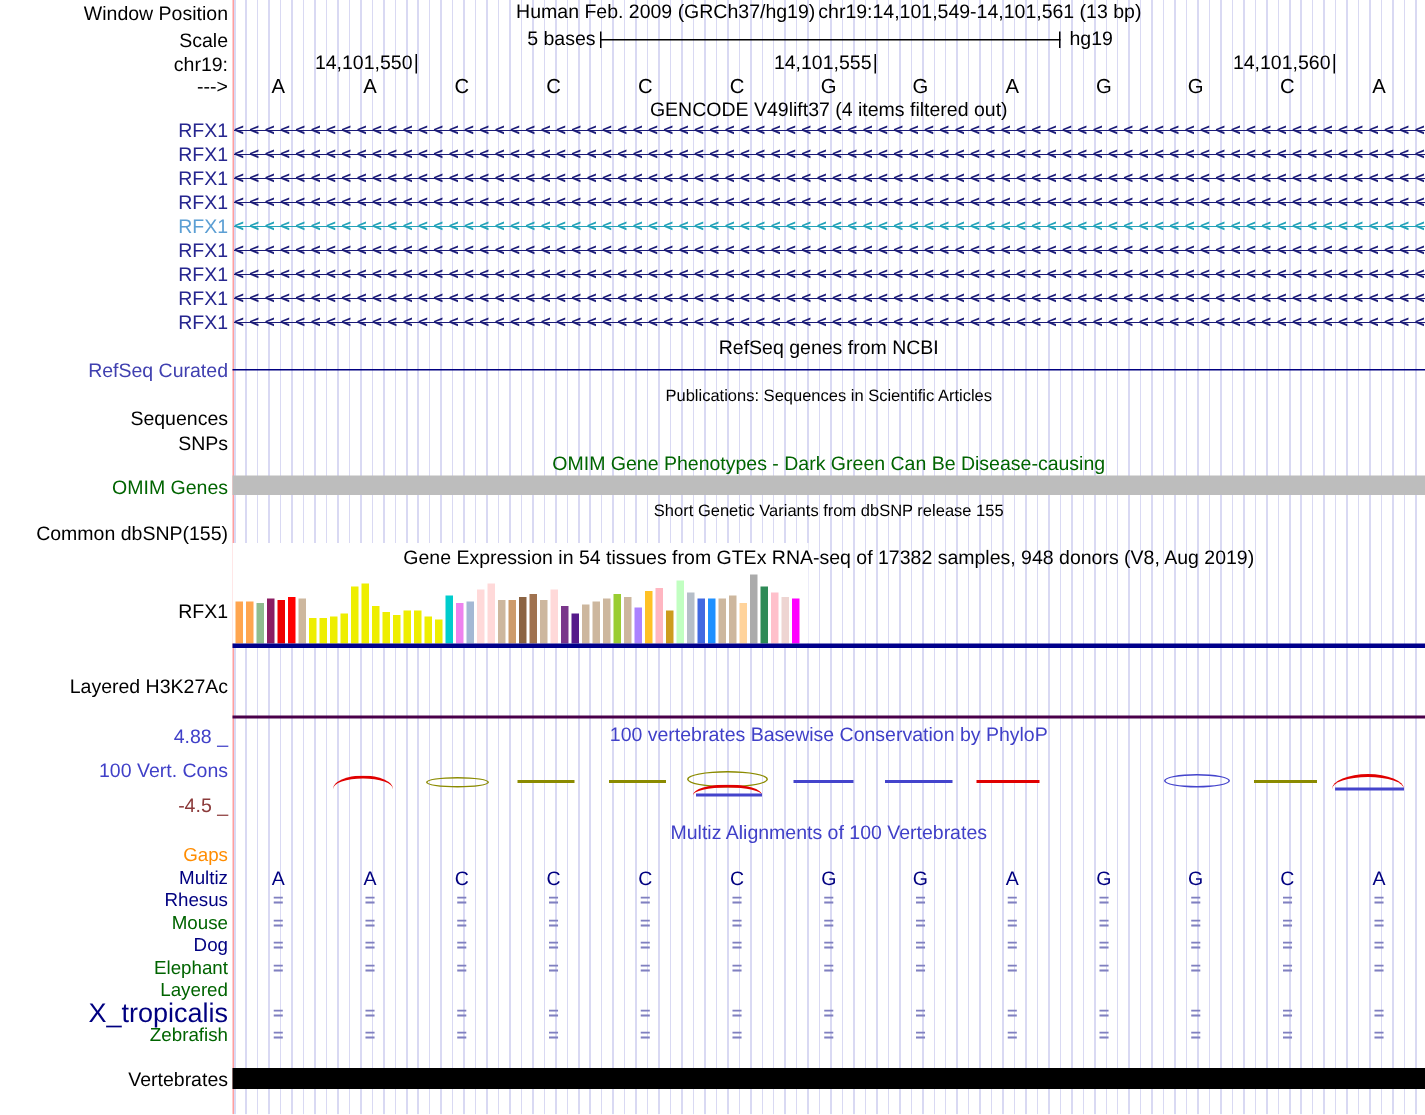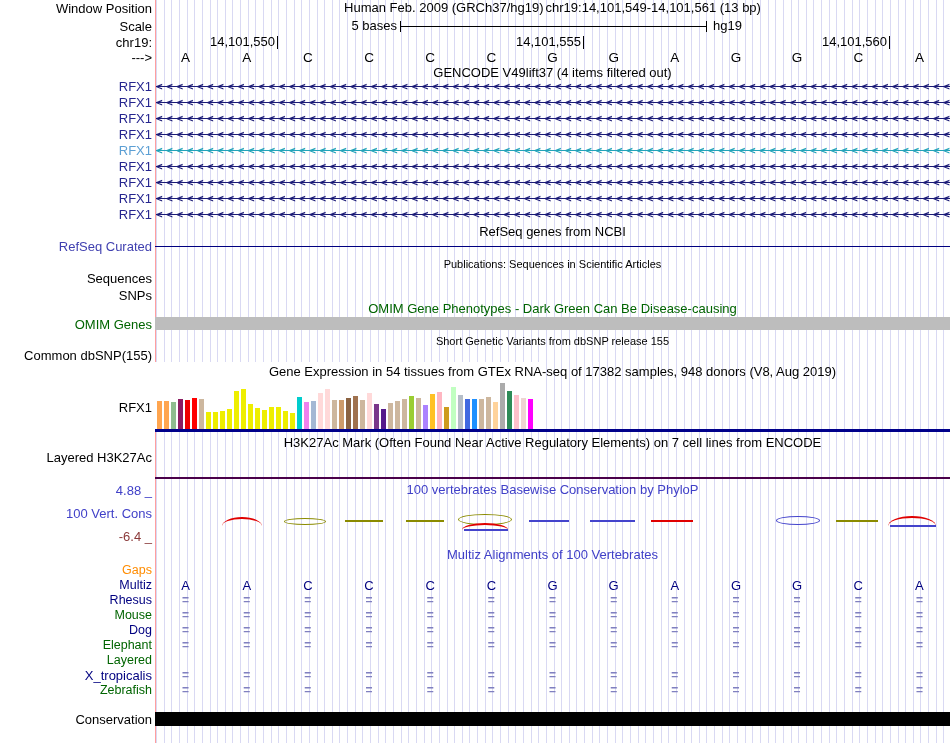--- a/index.html
+++ b/index.html
@@ -78,21 +78,20 @@
       <div class="basecol" style="left: 827.692px; top: 50px; font-size: 13.5px;">C</div>
       <div class="basecol" style="left: 888.846px; top: 50px; font-size: 13.5px;">A</div>
     </div>
 
   <div class="ctitle" style="top:66px;">GENCODE V49lift37 (4 items filtered out)</div>
   <div class="ctitle" style="top:225px;">RefSeq genes from NCBI</div>
   <div class="ctitle sm" style="top:257px;">Publications: Sequences in Scientific Articles</div>
   <div class="ctitle" style="top:302px;color:#006400;">OMIM Gene Phenotypes - Dark Green Can Be Disease-causing</div>
   <div class="ctitle sm" style="top:334px;">Short Genetic Variants from dbSNP release 155</div>
   <div class="ctitle" style="top:365px;">Gene Expression in 54 tissues from GTEx RNA-seq of 17382 samples, 948 donors (V8, Aug 2019)</div>
-  <div class="ctitle" style="top:436px;">H3K27Ac Mark (Often Found Near Active Regulatory Elements) on 7 cell lines from ENCODE</div>
   <div class="ctitle" style="top:483px;color:#4040C8;">100 vertebrates Basewise Conservation by PhyloP</div>
   <div class="ctitle" style="top:548px;color:#4040C8;">Multiz Alignments of 100 Vertebrates</div>
 
   <div id="gencode-rows">
       <div class="gene-row" style="top: 79px; color: rgb(27, 27, 119);">&lt;&lt;&lt;&lt;&lt;&lt;&lt;&lt;&lt;&lt;&lt;&lt;&lt;&lt;&lt;&lt;&lt;&lt;&lt;&lt;&lt;&lt;&lt;&lt;&lt;&lt;&lt;&lt;&lt;&lt;&lt;&lt;&lt;&lt;&lt;&lt;&lt;&lt;&lt;&lt;&lt;&lt;&lt;&lt;&lt;&lt;&lt;&lt;&lt;&lt;&lt;&lt;&lt;&lt;&lt;&lt;&lt;&lt;&lt;&lt;&lt;&lt;&lt;&lt;&lt;&lt;&lt;&lt;&lt;&lt;&lt;&lt;&lt;&lt;&lt;&lt;&lt;&lt;</div>
       <div class="lbl" style="top: 79px; color: rgb(38, 38, 143); line-height: 16px;">RFX1</div>
       <div class="gene-row" style="top: 95px; color: rgb(27, 27, 119);">&lt;&lt;&lt;&lt;&lt;&lt;&lt;&lt;&lt;&lt;&lt;&lt;&lt;&lt;&lt;&lt;&lt;&lt;&lt;&lt;&lt;&lt;&lt;&lt;&lt;&lt;&lt;&lt;&lt;&lt;&lt;&lt;&lt;&lt;&lt;&lt;&lt;&lt;&lt;&lt;&lt;&lt;&lt;&lt;&lt;&lt;&lt;&lt;&lt;&lt;&lt;&lt;&lt;&lt;&lt;&lt;&lt;&lt;&lt;&lt;&lt;&lt;&lt;&lt;&lt;&lt;&lt;&lt;&lt;&lt;&lt;&lt;&lt;&lt;&lt;&lt;&lt;&lt;</div>
       <div class="lbl" style="top: 95px; color: rgb(38, 38, 143); line-height: 16px;">RFX1</div>
       <div class="gene-row" style="top: 111px; color: rgb(27, 27, 119);">&lt;&lt;&lt;&lt;&lt;&lt;&lt;&lt;&lt;&lt;&lt;&lt;&lt;&lt;&lt;&lt;&lt;&lt;&lt;&lt;&lt;&lt;&lt;&lt;&lt;&lt;&lt;&lt;&lt;&lt;&lt;&lt;&lt;&lt;&lt;&lt;&lt;&lt;&lt;&lt;&lt;&lt;&lt;&lt;&lt;&lt;&lt;&lt;&lt;&lt;&lt;&lt;&lt;&lt;&lt;&lt;&lt;&lt;&lt;&lt;&lt;&lt;&lt;&lt;&lt;&lt;&lt;&lt;&lt;&lt;&lt;&lt;&lt;&lt;&lt;&lt;&lt;&lt;</div>
       <div class="lbl" style="top: 111px; color: rgb(38, 38, 143); line-height: 16px;">RFX1</div>
@@ -253,21 +252,21 @@
       <div class="basecol" style="left: 399.615px; top: 638px; color: rgb(128, 128, 192); font-size: 12px; font-weight: bold;">=</div>
       <div class="basecol" style="left: 460.769px; top: 638px; color: rgb(128, 128, 192); font-size: 12px; font-weight: bold;">=</div>
       <div class="basecol" style="left: 521.923px; top: 638px; color: rgb(128, 128, 192); font-size: 12px; font-weight: bold;">=</div>
       <div class="basecol" style="left: 583.077px; top: 638px; color: rgb(128, 128, 192); font-size: 12px; font-weight: bold;">=</div>
       <div class="basecol" style="left: 644.231px; top: 638px; color: rgb(128, 128, 192); font-size: 12px; font-weight: bold;">=</div>
       <div class="basecol" style="left: 705.385px; top: 638px; color: rgb(128, 128, 192); font-size: 12px; font-weight: bold;">=</div>
       <div class="basecol" style="left: 766.538px; top: 638px; color: rgb(128, 128, 192); font-size: 12px; font-weight: bold;">=</div>
       <div class="basecol" style="left: 827.692px; top: 638px; color: rgb(128, 128, 192); font-size: 12px; font-weight: bold;">=</div>
       <div class="basecol" style="left: 888.846px; top: 638px; color: rgb(128, 128, 192); font-size: 12px; font-weight: bold;">=</div>
       <div class="lbl" style="top: 653px; color: rgb(0, 100, 0); font-size: 12.5px;">Layered</div>
-      <div class="lbl" style="top: 668px; color: rgb(0, 0, 128); font-size: 13px;">X_tropicalis</div>
+      <div class="lbl" style="top: 668px; color: rgb(0, 0, 128); font-size: 18px;">X_tropicalis</div>
       <div class="basecol" style="left: 155px; top: 668px; color: rgb(128, 128, 192); font-size: 12px; font-weight: bold;">=</div>
       <div class="basecol" style="left: 216.154px; top: 668px; color: rgb(128, 128, 192); font-size: 12px; font-weight: bold;">=</div>
       <div class="basecol" style="left: 277.308px; top: 668px; color: rgb(128, 128, 192); font-size: 12px; font-weight: bold;">=</div>
       <div class="basecol" style="left: 338.462px; top: 668px; color: rgb(128, 128, 192); font-size: 12px; font-weight: bold;">=</div>
       <div class="basecol" style="left: 399.615px; top: 668px; color: rgb(128, 128, 192); font-size: 12px; font-weight: bold;">=</div>
       <div class="basecol" style="left: 460.769px; top: 668px; color: rgb(128, 128, 192); font-size: 12px; font-weight: bold;">=</div>
       <div class="basecol" style="left: 521.923px; top: 668px; color: rgb(128, 128, 192); font-size: 12px; font-weight: bold;">=</div>
       <div class="basecol" style="left: 583.077px; top: 668px; color: rgb(128, 128, 192); font-size: 12px; font-weight: bold;">=</div>
       <div class="basecol" style="left: 644.231px; top: 668px; color: rgb(128, 128, 192); font-size: 12px; font-weight: bold;">=</div>
       <div class="basecol" style="left: 705.385px; top: 668px; color: rgb(128, 128, 192); font-size: 12px; font-weight: bold;">=</div>
@@ -298,17 +297,17 @@
       <div class="lbl" style="top: 50px; color: rgb(0, 0, 0);">---&gt;</div>
       <div class="lbl" style="top: 239px; color: rgb(64, 64, 176);">RefSeq Curated</div>
       <div class="lbl" style="top: 271px; color: rgb(0, 0, 0);">Sequences</div>
       <div class="lbl" style="top: 288px; color: rgb(0, 0, 0);">SNPs</div>
       <div class="lbl" style="top: 317px; color: rgb(0, 100, 0);">OMIM Genes</div>
       <div class="lbl" style="top: 348px; color: rgb(0, 0, 0);">Common dbSNP(155)</div>
       <div class="lbl" style="top: 400px; color: rgb(0, 0, 0);">RFX1</div>
       <div class="lbl" style="top: 450px; color: rgb(0, 0, 0);">Layered H3K27Ac</div>
       <div class="lbl" style="top: 483px; color: rgb(64, 64, 200);">4.88 _</div>
       <div class="lbl" style="top: 506px; color: rgb(64, 64, 200);">100 Vert. Cons</div>
-      <div class="lbl" style="top: 529px; color: rgb(139, 58, 58);">-6.4 _</div>
-      <div class="lbl" style="top: 712px; color: rgb(0, 0, 0);">Conservation</div>
+      <div class="lbl" style="top: 529px; color: rgb(139, 58, 58);">-4.5 _</div>
+      <div class="lbl" style="top: 712px; color: rgb(0, 0, 0);">Vertebrates</div>
     </div>
 
 </div>
 
 </body></html>

